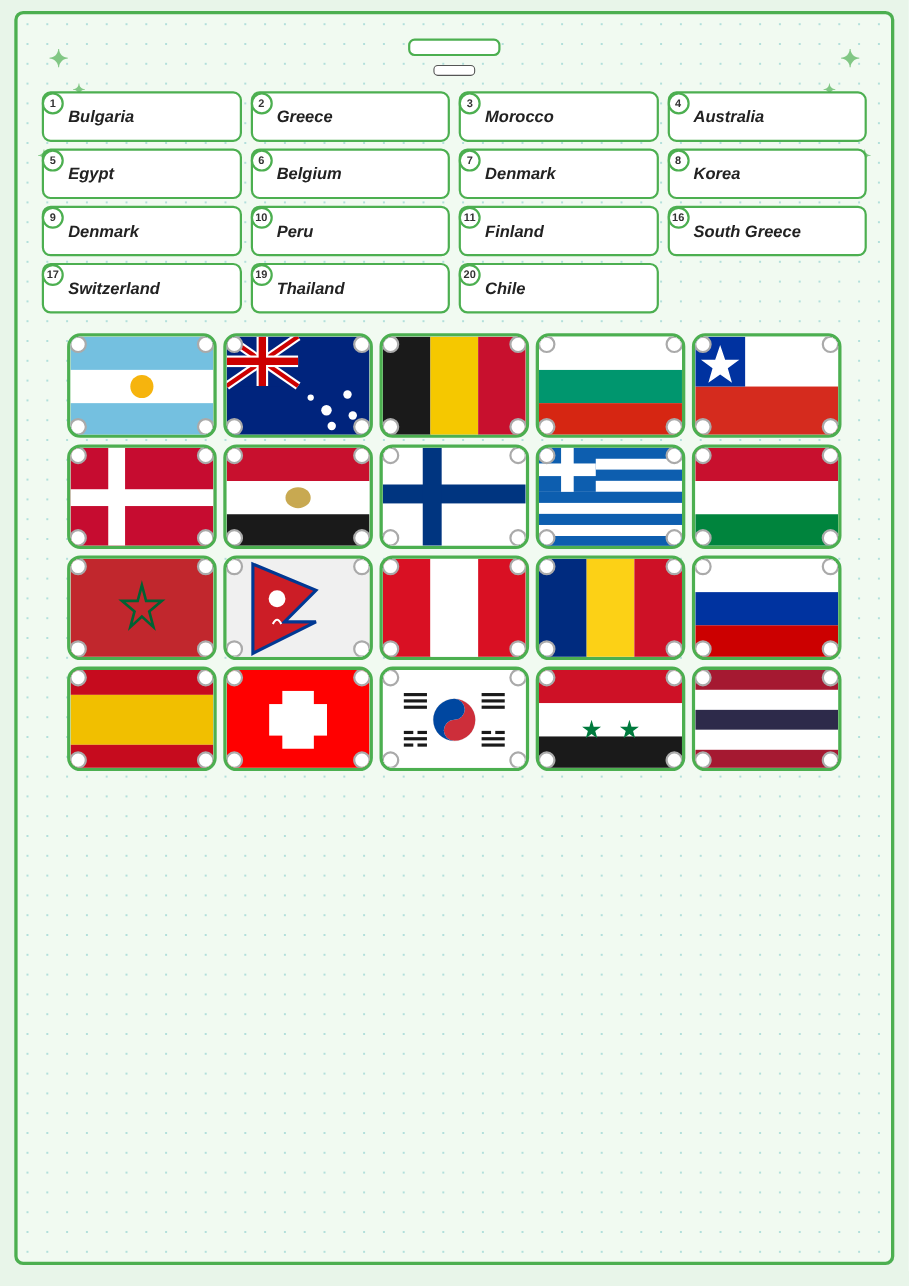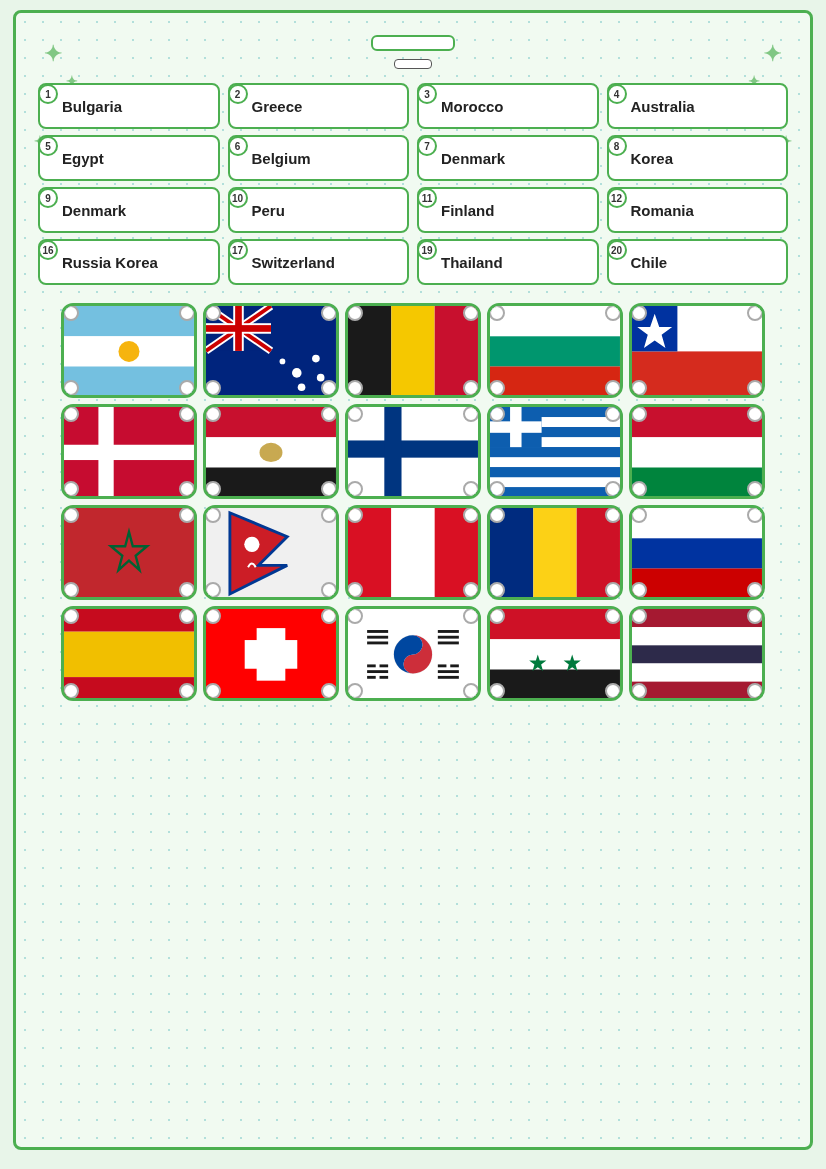--- a/index.html
+++ b/index.html
@@ -101,20 +101,21 @@
       font-size: 10px;
       font-weight: bold;
       color: #333;
     }
     .country-name {
       font-size: 15px;
       font-weight: bold;
       color: #222;
       margin-left: 14px;
       padding-left: 2px;
+      font-style: italic;
     }
 
     
     .flags-section {
       display: flex;
       flex-direction: column;
       gap: 6px;
     }
     .flags-row {
       display: flex;
@@ -206,26 +207,22 @@
   </div>
       <div class="country-item">
     <span class="country-number">10</span>
     <span class="country-name">Peru</span>
   </div>
       <div class="country-item">
     <span class="country-number">11</span>
     <span class="country-name">Finland</span>
   </div>
       <div class="country-item">
-    <span class="country-number">12</span>
-    <span class="country-name">Romania</span>
-  </div>
-      <div class="country-item">
     <span class="country-number">16</span>
-    <span class="country-name">Russia Korea</span>
+    <span class="country-name">South Greece</span>
   </div>
       <div class="country-item">
     <span class="country-number">17</span>
     <span class="country-name">Switzerland</span>
   </div>
       <div class="country-item">
     <span class="country-number">19</span>
     <span class="country-name">Thailand</span>
   </div>
       <div class="country-item">

